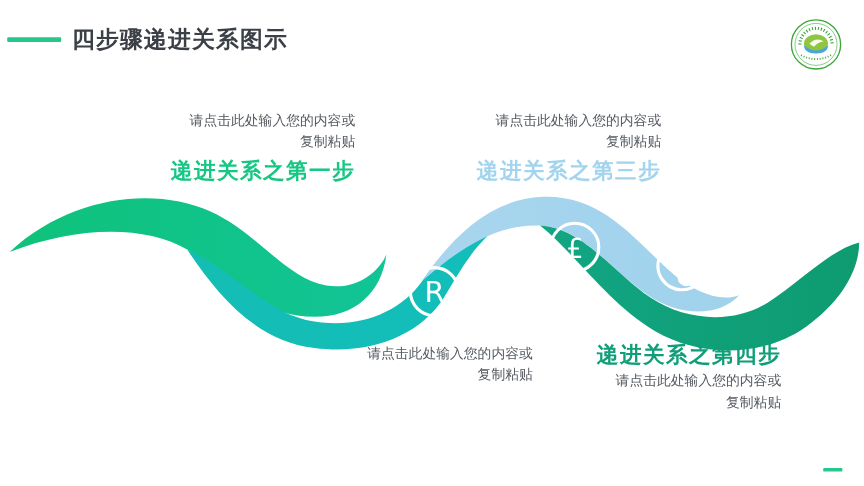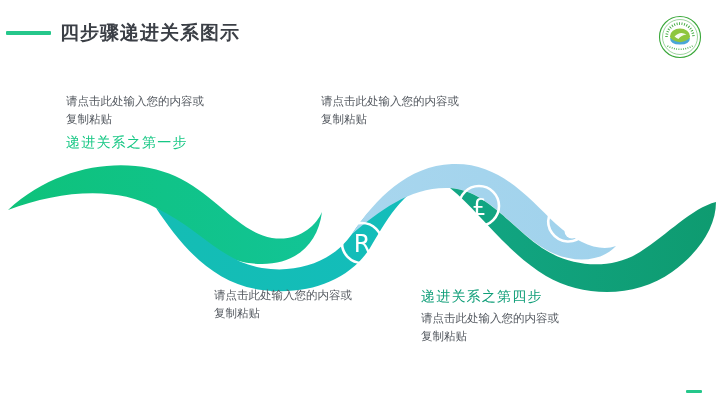--- a/index.html
+++ b/index.html
@@ -47,32 +47,32 @@
   
   .ribbon {
     position: absolute;
     left: 0; top: 160px;
     width: 720px; height: 135px;
   }
 
   
   .step-text {
     position: absolute;
-    text-align: left;
+    text-align: right;
     width: 230px;
   }
   .step-desc {
     font-size: 11.5px;
     line-height: 18px;
     color: #53585f;
     white-space: pre-line;
   }
   .step-label {
-    font-size: 14px;
-    font-weight: normal;
+    font-size: 18px;
+    font-weight: bold;
     letter-spacing: 1.2px;
     line-height: 20px;
     margin-top: 4px;
   }
   .step-label.below { margin-top: 0; margin-bottom: 3px; }
 
   #step1 { left: 66px; top: 92px; }
   #step3 { left: 321px; top: 92px; }
   #step2 { left: 214px; top: 286px; }
   #step4 { left: 421px; top: 286px; }
@@ -186,20 +186,21 @@
 
 <div class="step-text" id="step1">
   <div class="step-desc">请点击此处输入您的内容或
 复制粘贴</div>
   <div class="step-label" style="color:#16c784">递进关系之第一步</div>
 </div>
 
 <div class="step-text" id="step3">
   <div class="step-desc">请点击此处输入您的内容或
 复制粘贴</div>
+  <div class="step-label" style="color:#a3d4ee">递进关系之第三步</div>
 </div>
 
 <div class="step-text" id="step2">
   <div class="step-desc">请点击此处输入您的内容或
 复制粘贴</div>
 </div>
 
 <div class="step-text" id="step4">
   <div class="step-label below" style="color:#0f9e78">递进关系之第四步</div>
   <div class="step-desc">请点击此处输入您的内容或

